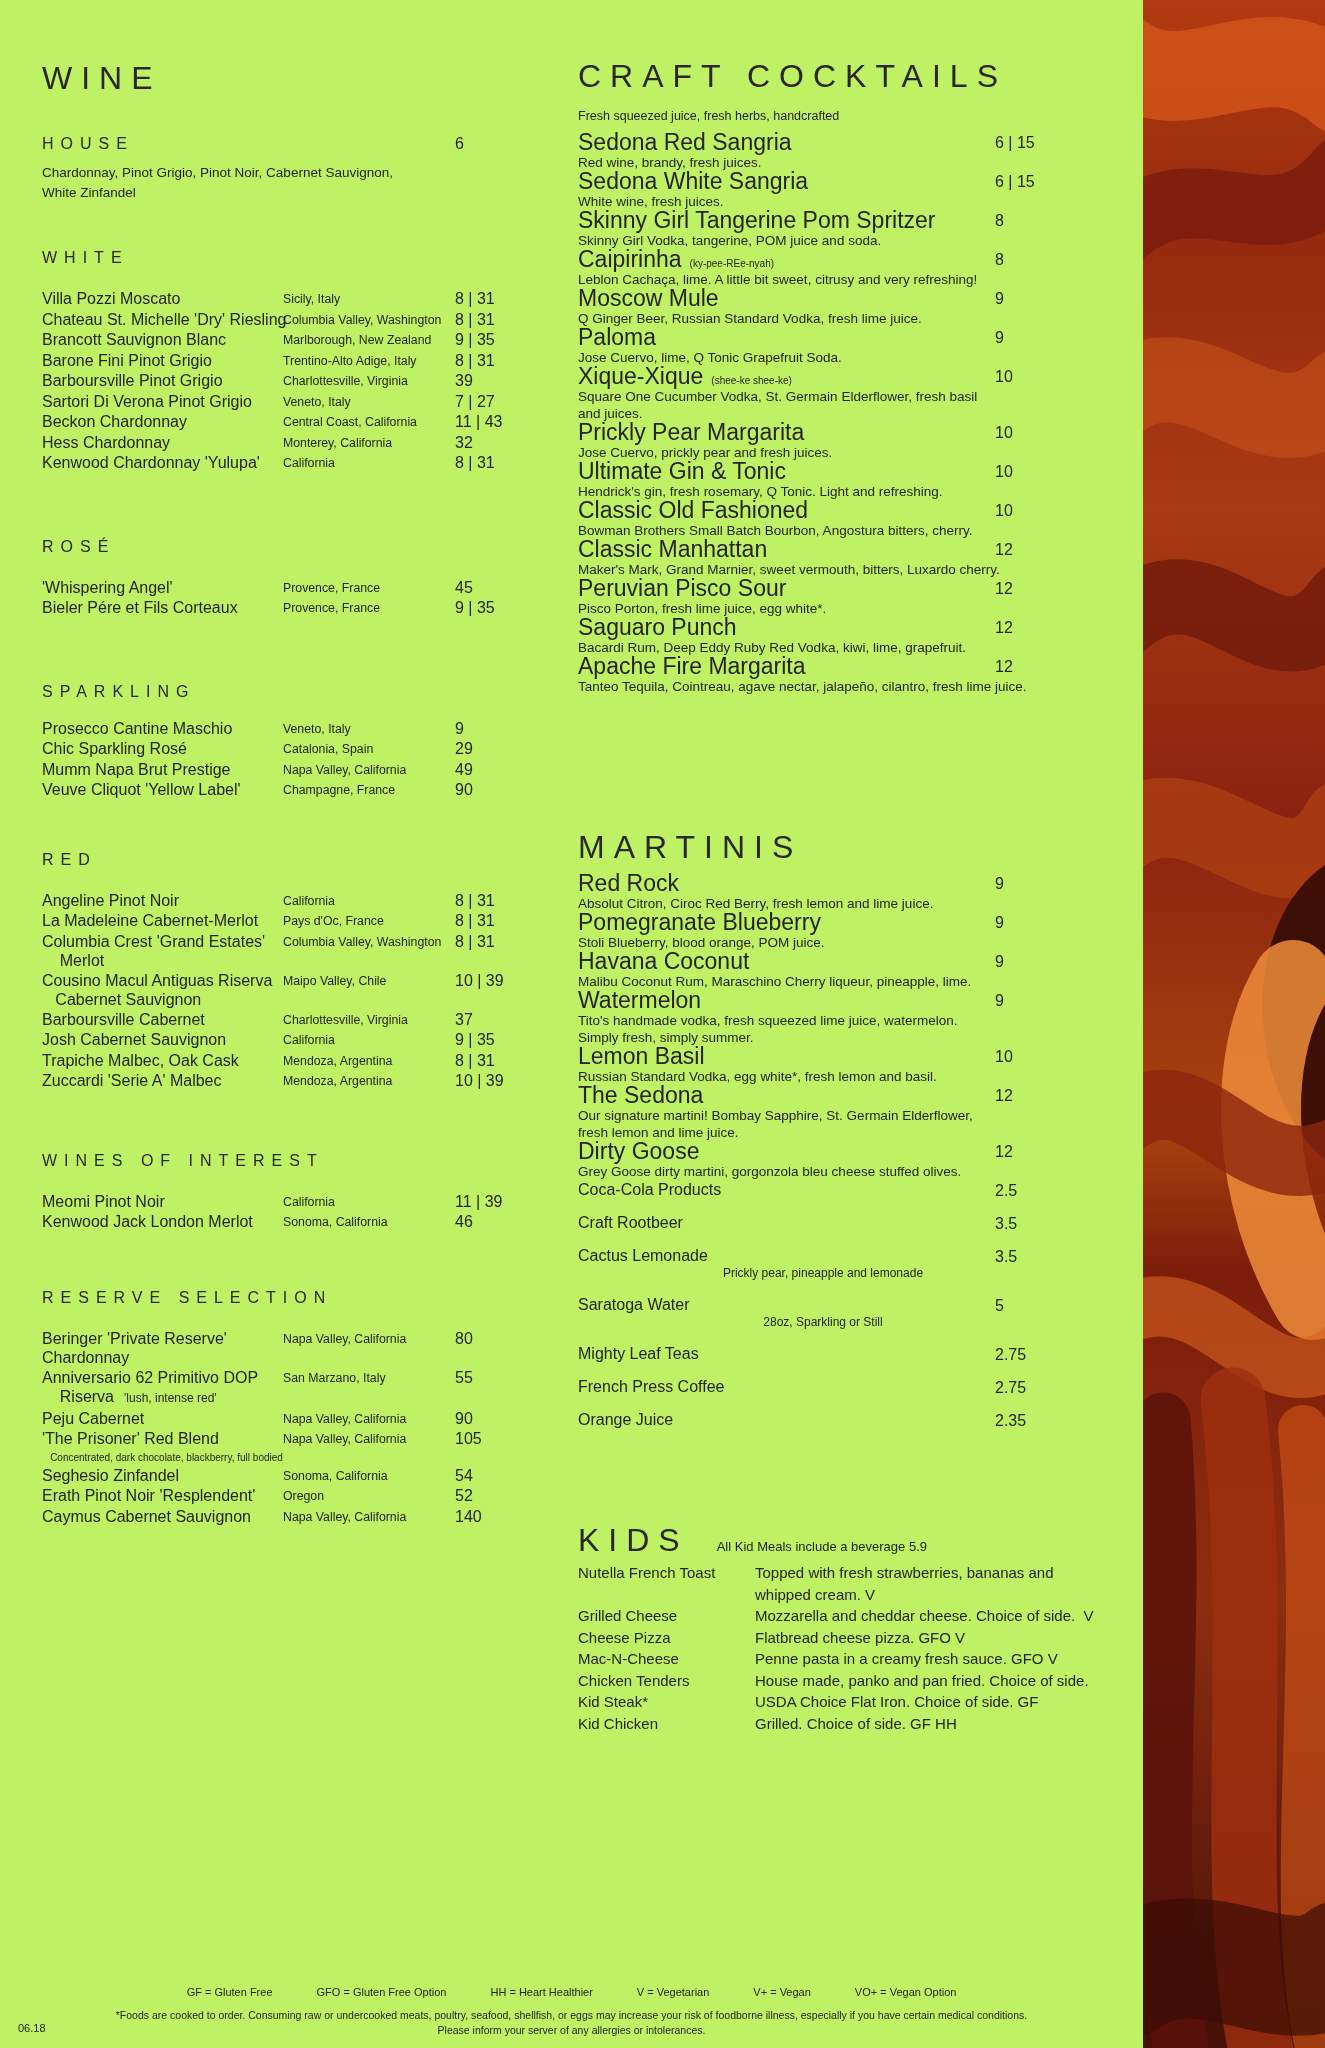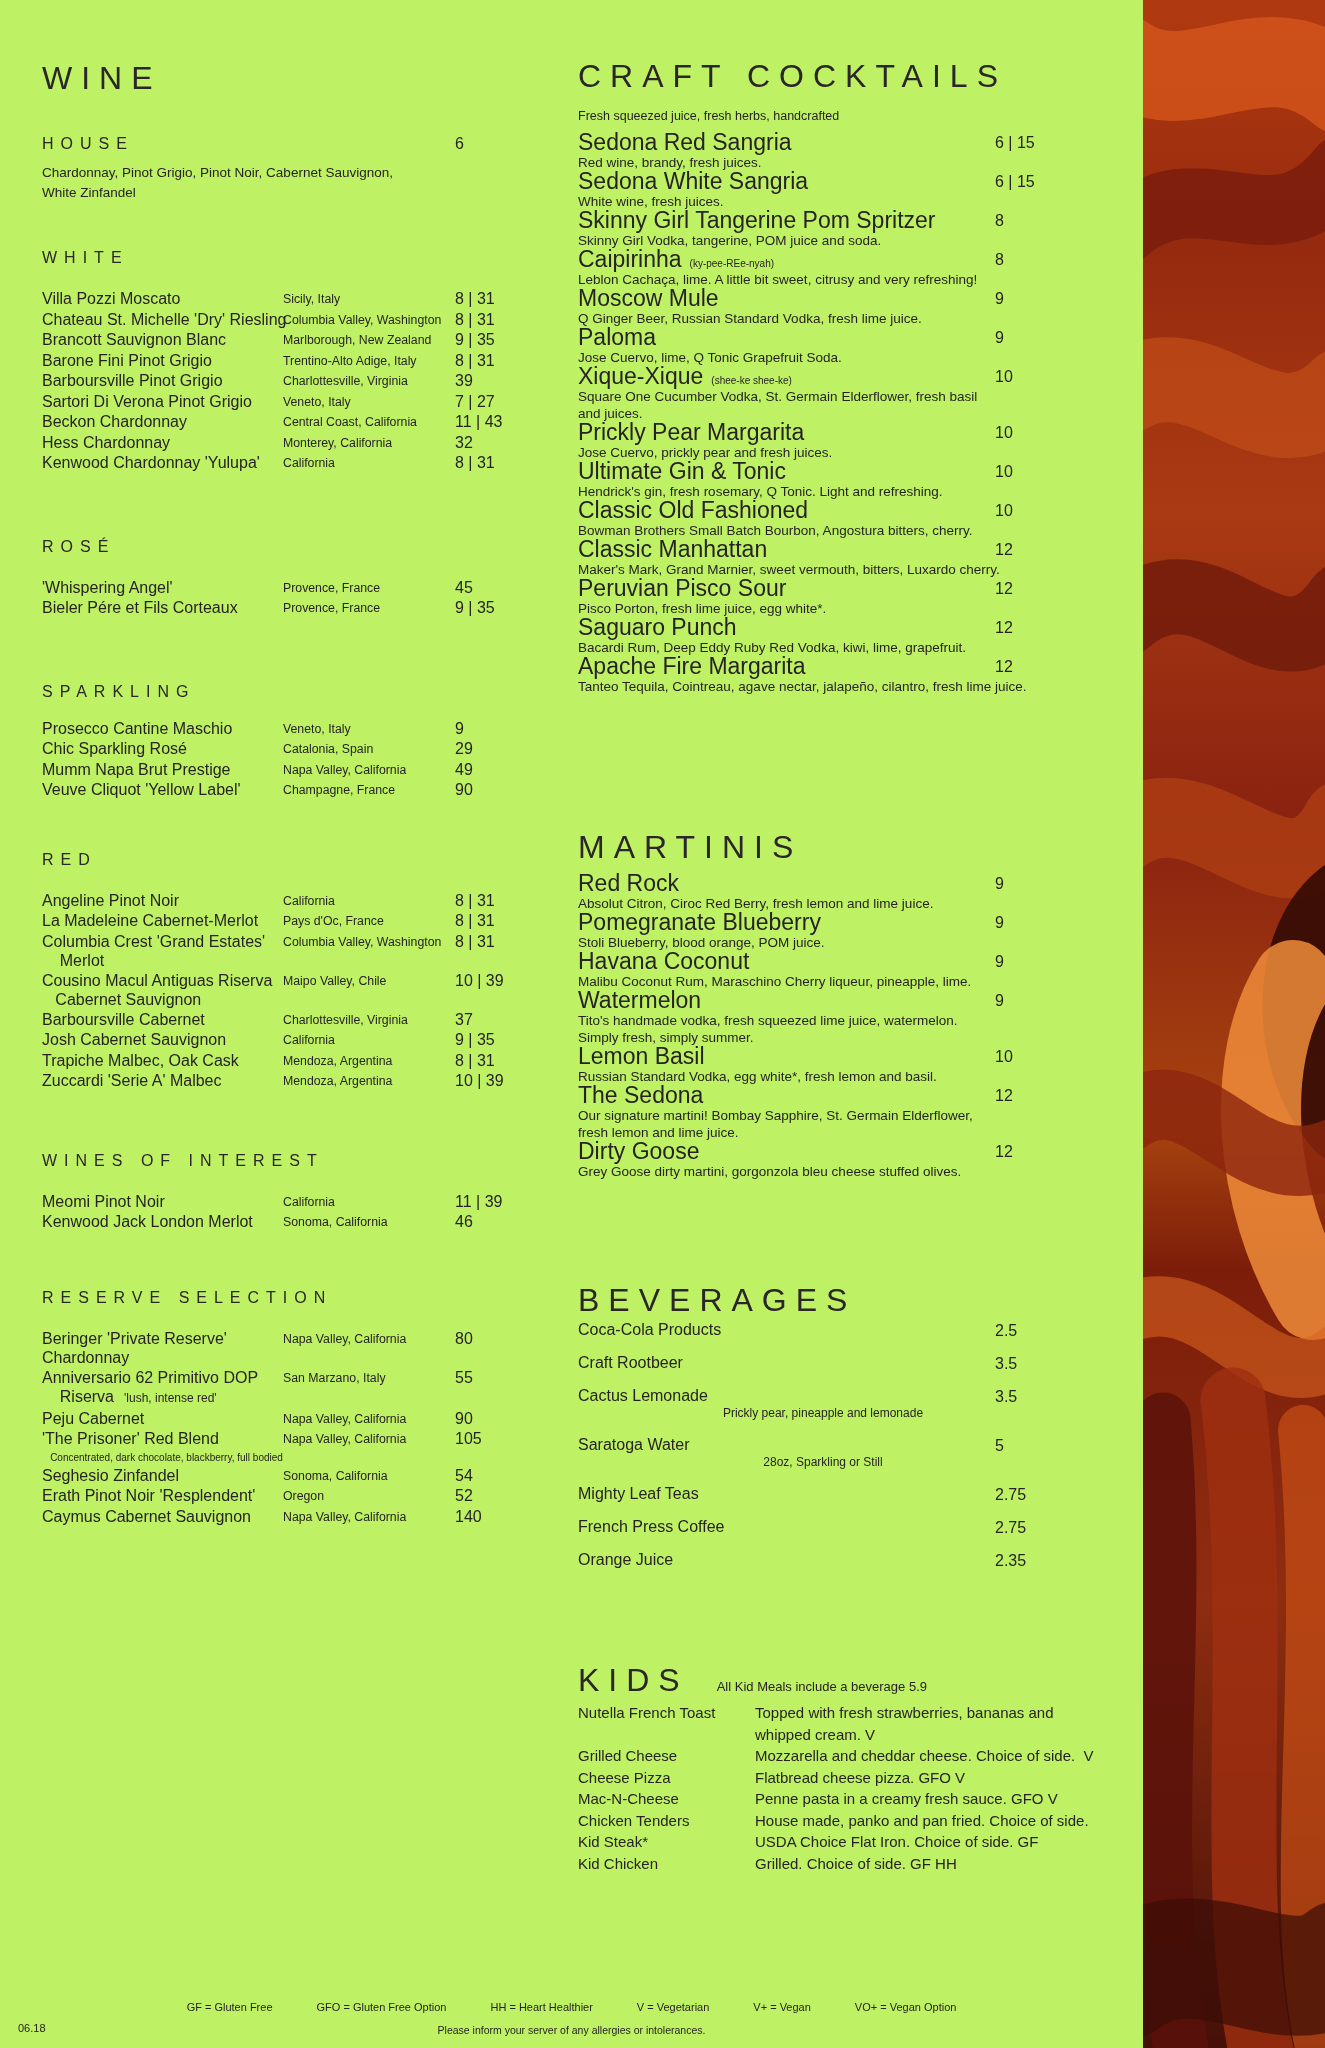--- a/index.html
+++ b/index.html
@@ -621,21 +621,20 @@
 
         <div class="c-item">
           <div class="c-head">
             <span class="c-name">Dirty Goose</span>
             <span class="c-price">12</span>
           </div>
           <div class="c-desc">Grey Goose dirty martini, gorgonzola bleu cheese stuffed olives.</div>
         </div>
       </div>
 
-    <h1 class="big-title mt-bev">BEVERAGES</h1>
     <div class="b-items">
 
         <div class="b-item">
           <div class="c-head">
             <span class="c-name">Coca-Cola Products</span>
             <span class="c-price">2.5</span>
           </div>
 
         </div>
 
@@ -762,17 +761,18 @@
         <path d="M160,1430 C185,1680 140,1900 180,2060" stroke="#c84e16" stroke-width="50" opacity="0.7"></path>
         <path d="M-20,1980 C60,1920 140,2010 200,1960" stroke="#3a0d05" stroke-width="120" opacity="0.7"></path>
       </g>
     </svg>
   </div>
 
   <div class="footer">
     <div class="legend">
       
     <span>GF = Gluten Free</span><span>GFO = Gluten Free Option</span><span>HH = Heart Healthier</span><span>V = Vegetarian</span><span>V+ = Vegan</span><span>VO+ = Vegan Option</span></div>
+    <p class="disclaimer">*Foods are cooked to order. Consuming raw or undercooked meats, poultry, seafood, shellfish, or eggs may increase your risk of foodborne illness, especially if you have certain medical conditions.</p>
     <p class="disclaimer">Please inform your server of any allergies or intolerances.</p>
   </div>
   <div class="version">06.18</div>
 
 </div>
 
 </body></html>

